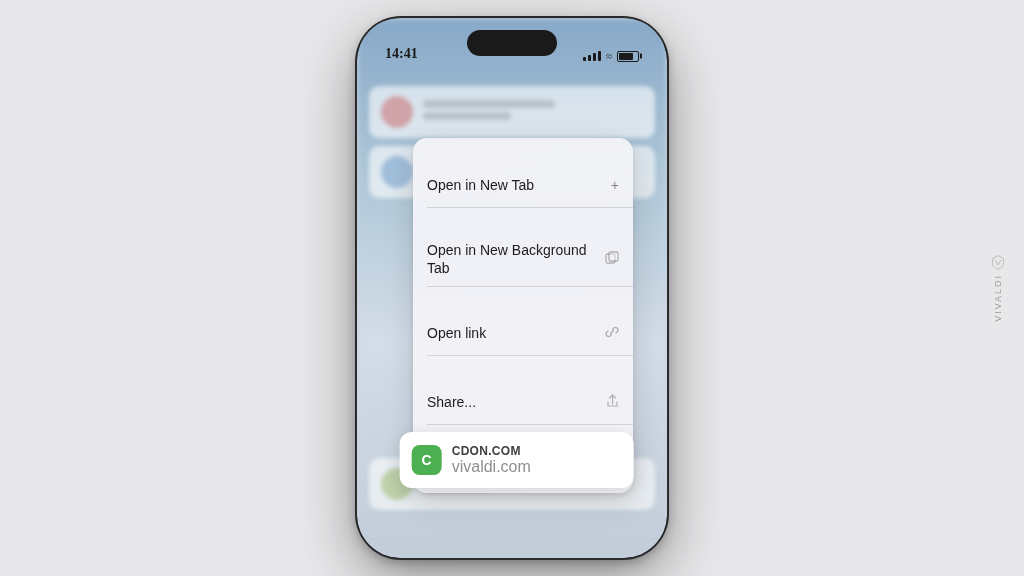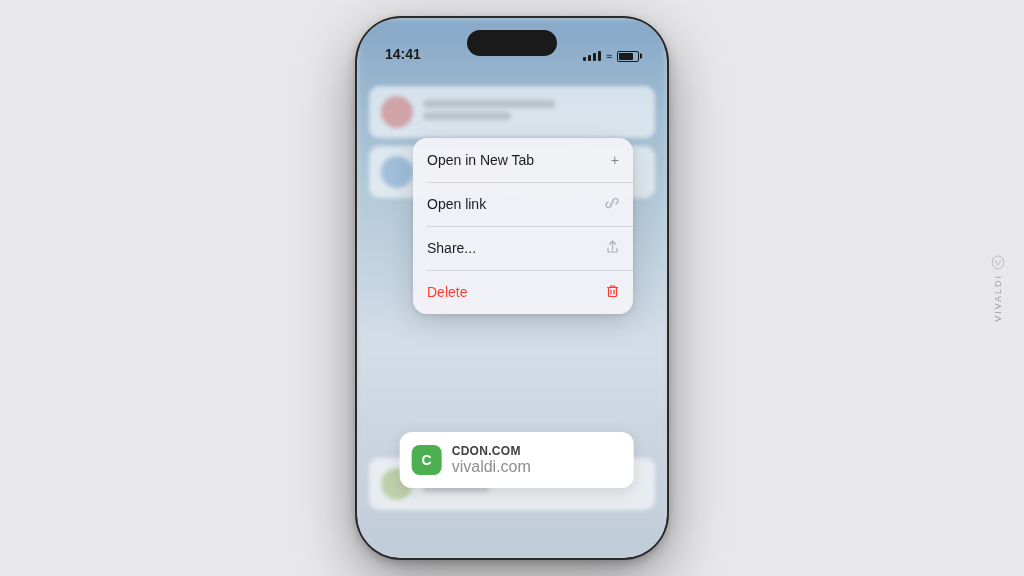--- a/index.html
+++ b/index.html
@@ -95,20 +95,21 @@
       position: absolute;
       top: 0;
       left: 0;
       right: 0;
       height: 50px;
       display: flex;
       align-items: flex-end;
       justify-content: space-between;
       padding: 0 28px 6px;
       z-index: 50;
+      font-family: Liberation Serif, serif;
     }
 
     .status-time {
       font-size: 14px;
       font-weight: 600;
       color: #1a1a1a;
     }
 
     .status-icons {
       display: flex;
@@ -212,20 +213,21 @@
     }
 
     .menu-item {
       display: flex;
       align-items: center;
       justify-content: space-between;
       padding: 0 14px;
       height: 44px;
       cursor: pointer;
       position: relative;
+      margin-top: 25px;
     }
 
     .menu-item:not(:last-child)::after {
       content: '';
       position: absolute;
       bottom: 0;
       left: 14px;
       right: 0;
       height: 0.5px;
       background: rgba(0,0,0,0.12);
@@ -356,20 +358,29 @@
       </div>
     </div>
 
     <div class="context-menu">
 
       <div class="menu-item">
         <span class="menu-item-label">Open in New Tab</span>
         <span class="menu-item-icon">+</span>
       </div>
 
+      <div class="menu-item tall">
+        <span class="menu-item-label">Open in New Background Tab</span>
+        <span class="menu-item-icon">
+          <svg width="14" height="14" viewBox="0 0 14 14" fill="none" xmlns="http://www.w3.org/2000/svg">
+            <rect x="1" y="3" width="9" height="9" rx="1.5" stroke="#3c3c43" stroke-width="1.3" fill="none" opacity="0.6"></rect>
+            <rect x="4" y="1" width="9" height="9" rx="1.5" stroke="#3c3c43" stroke-width="1.3" fill="rgba(242,242,247,0.9)" opacity="0.6"></rect>
+          </svg>
+        </span>
+      </div>
 
 
       <div class="menu-item">
         <span class="menu-item-label">Open link</span>
         <span class="menu-item-icon">
           <svg width="14" height="14" viewBox="0 0 14 14" fill="none" xmlns="http://www.w3.org/2000/svg">
             <path d="M5.5 8.5L8.5 5.5" stroke="#3c3c43" stroke-width="1.3" stroke-linecap="round" opacity="0.6"></path>
             <path d="M6.5 9.5L5 11a2.5 2.5 0 01-3.5-3.5L3 6" stroke="#3c3c43" stroke-width="1.3" stroke-linecap="round" fill="none" opacity="0.6"></path>
             <path d="M7.5 4.5L9 3a2.5 2.5 0 013.5 3.5L11 8" stroke="#3c3c43" stroke-width="1.3" stroke-linecap="round" fill="none" opacity="0.6"></path>
           </svg>

